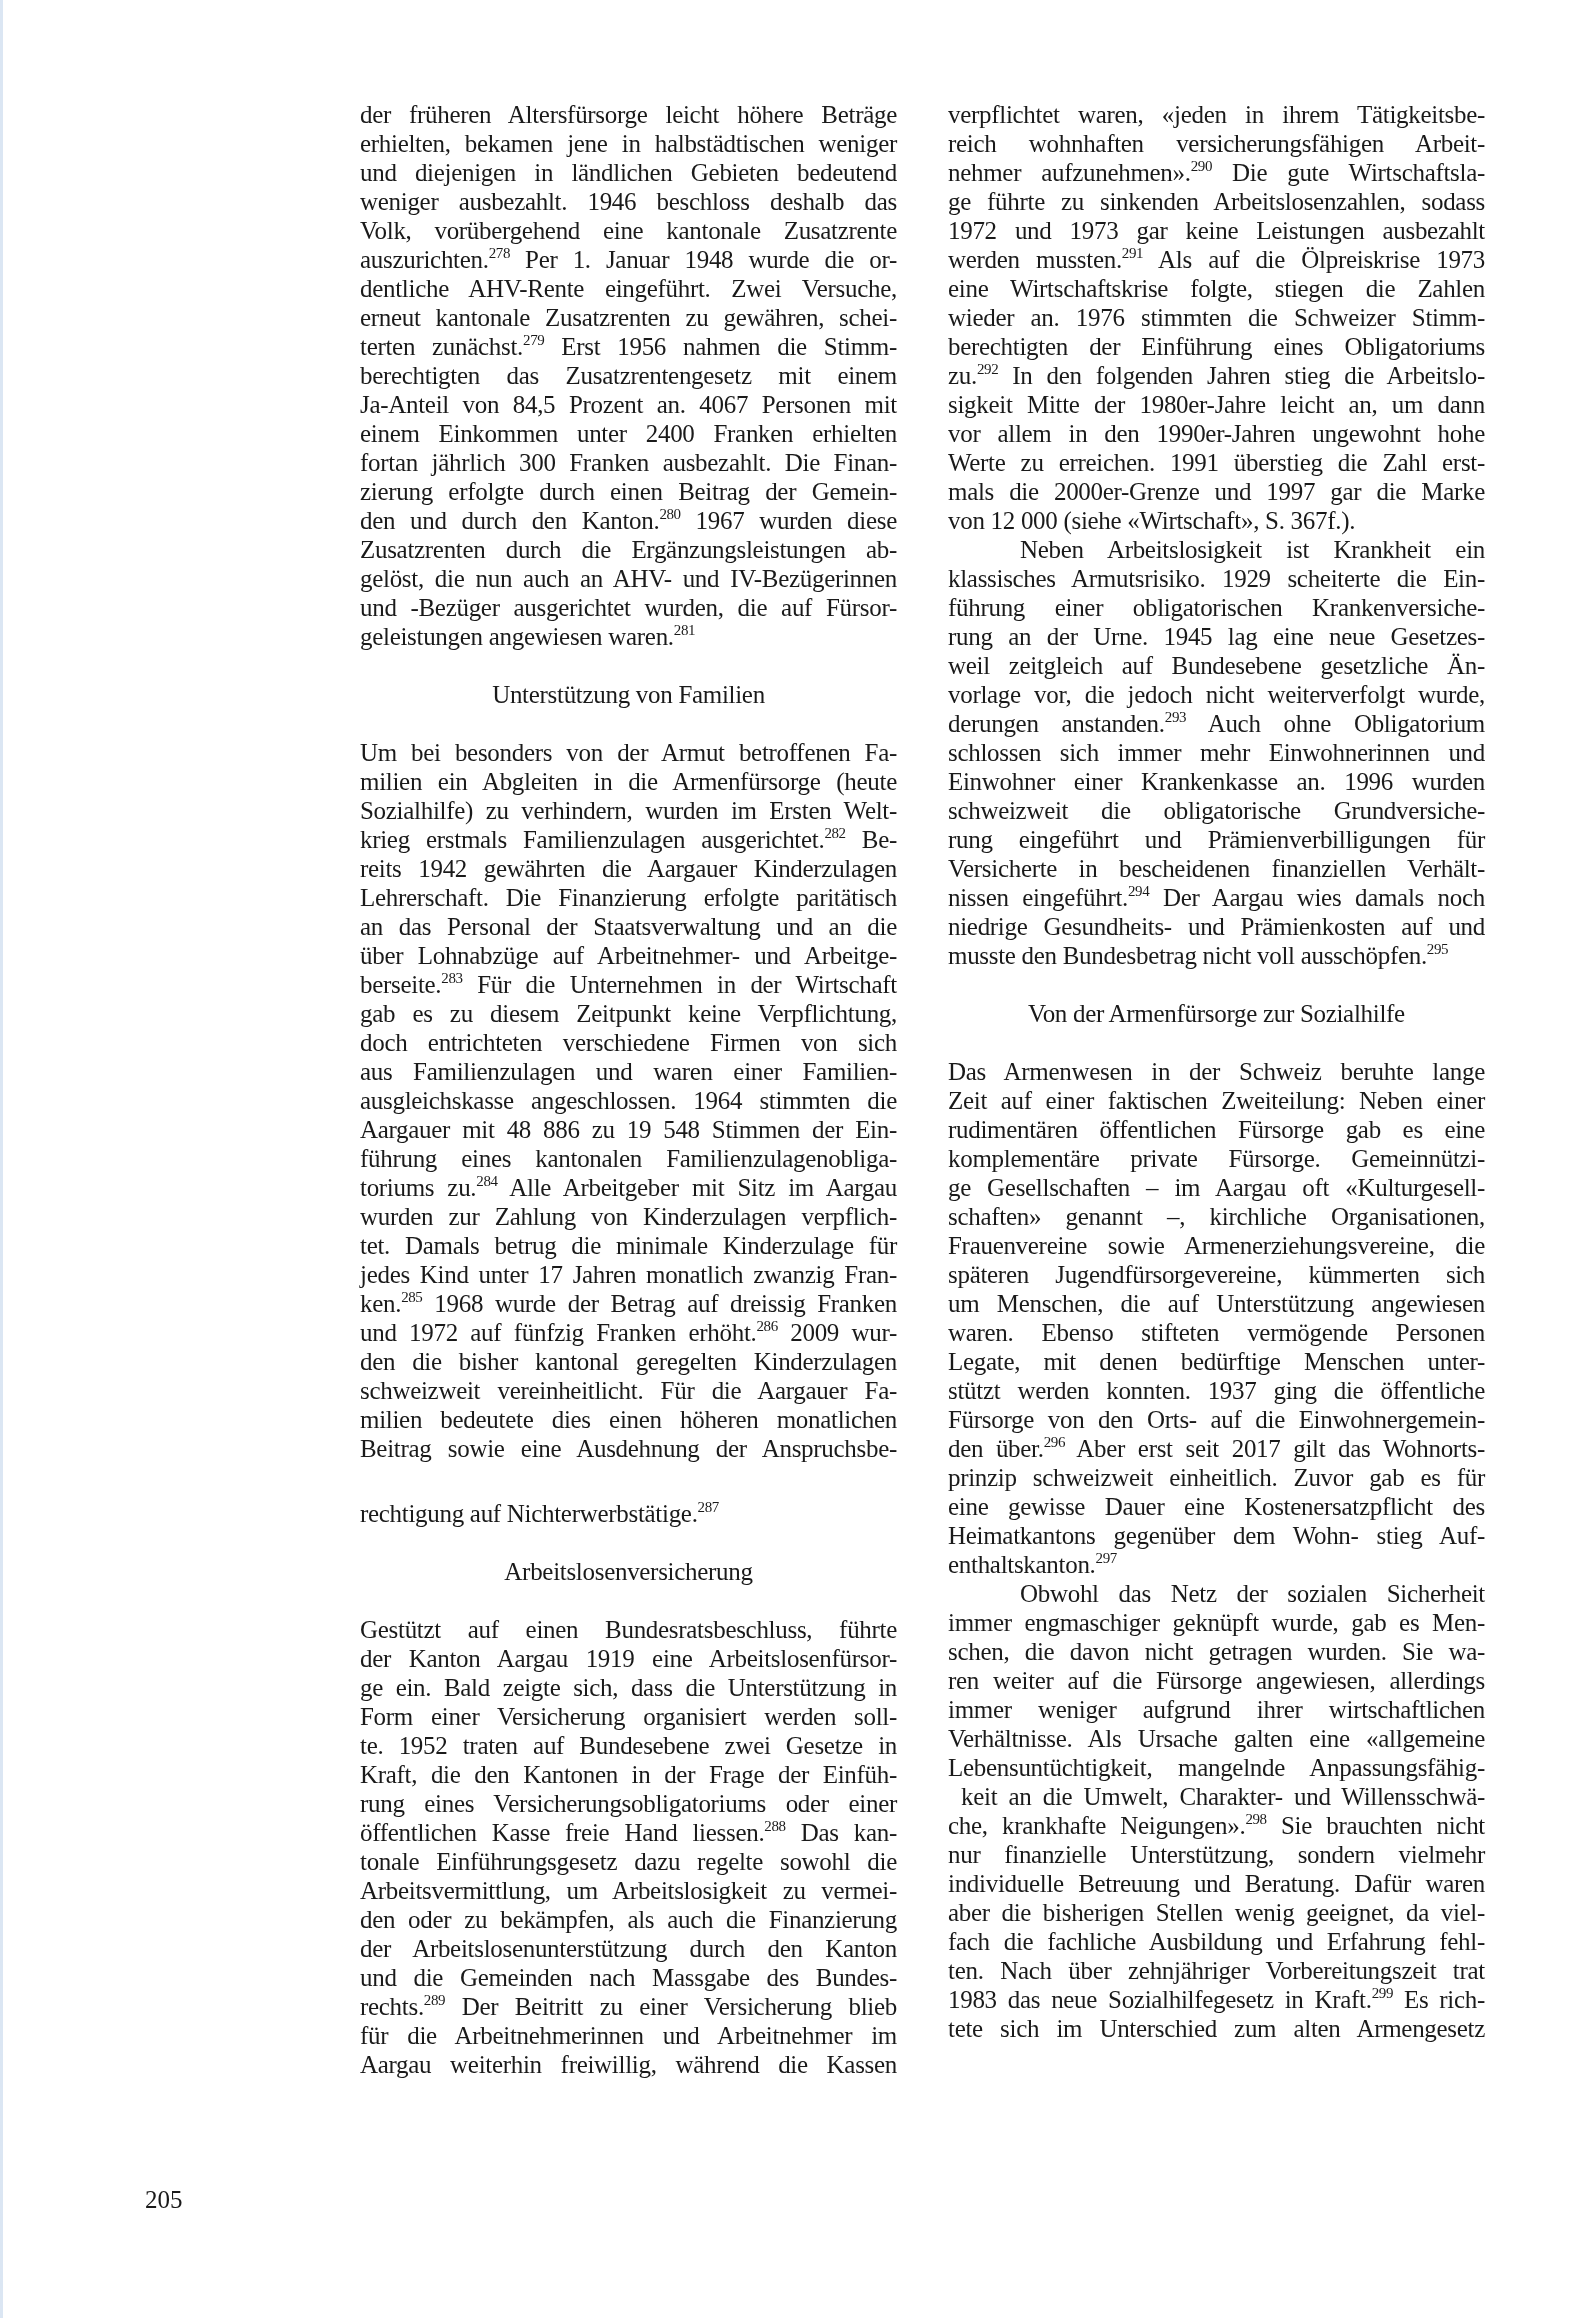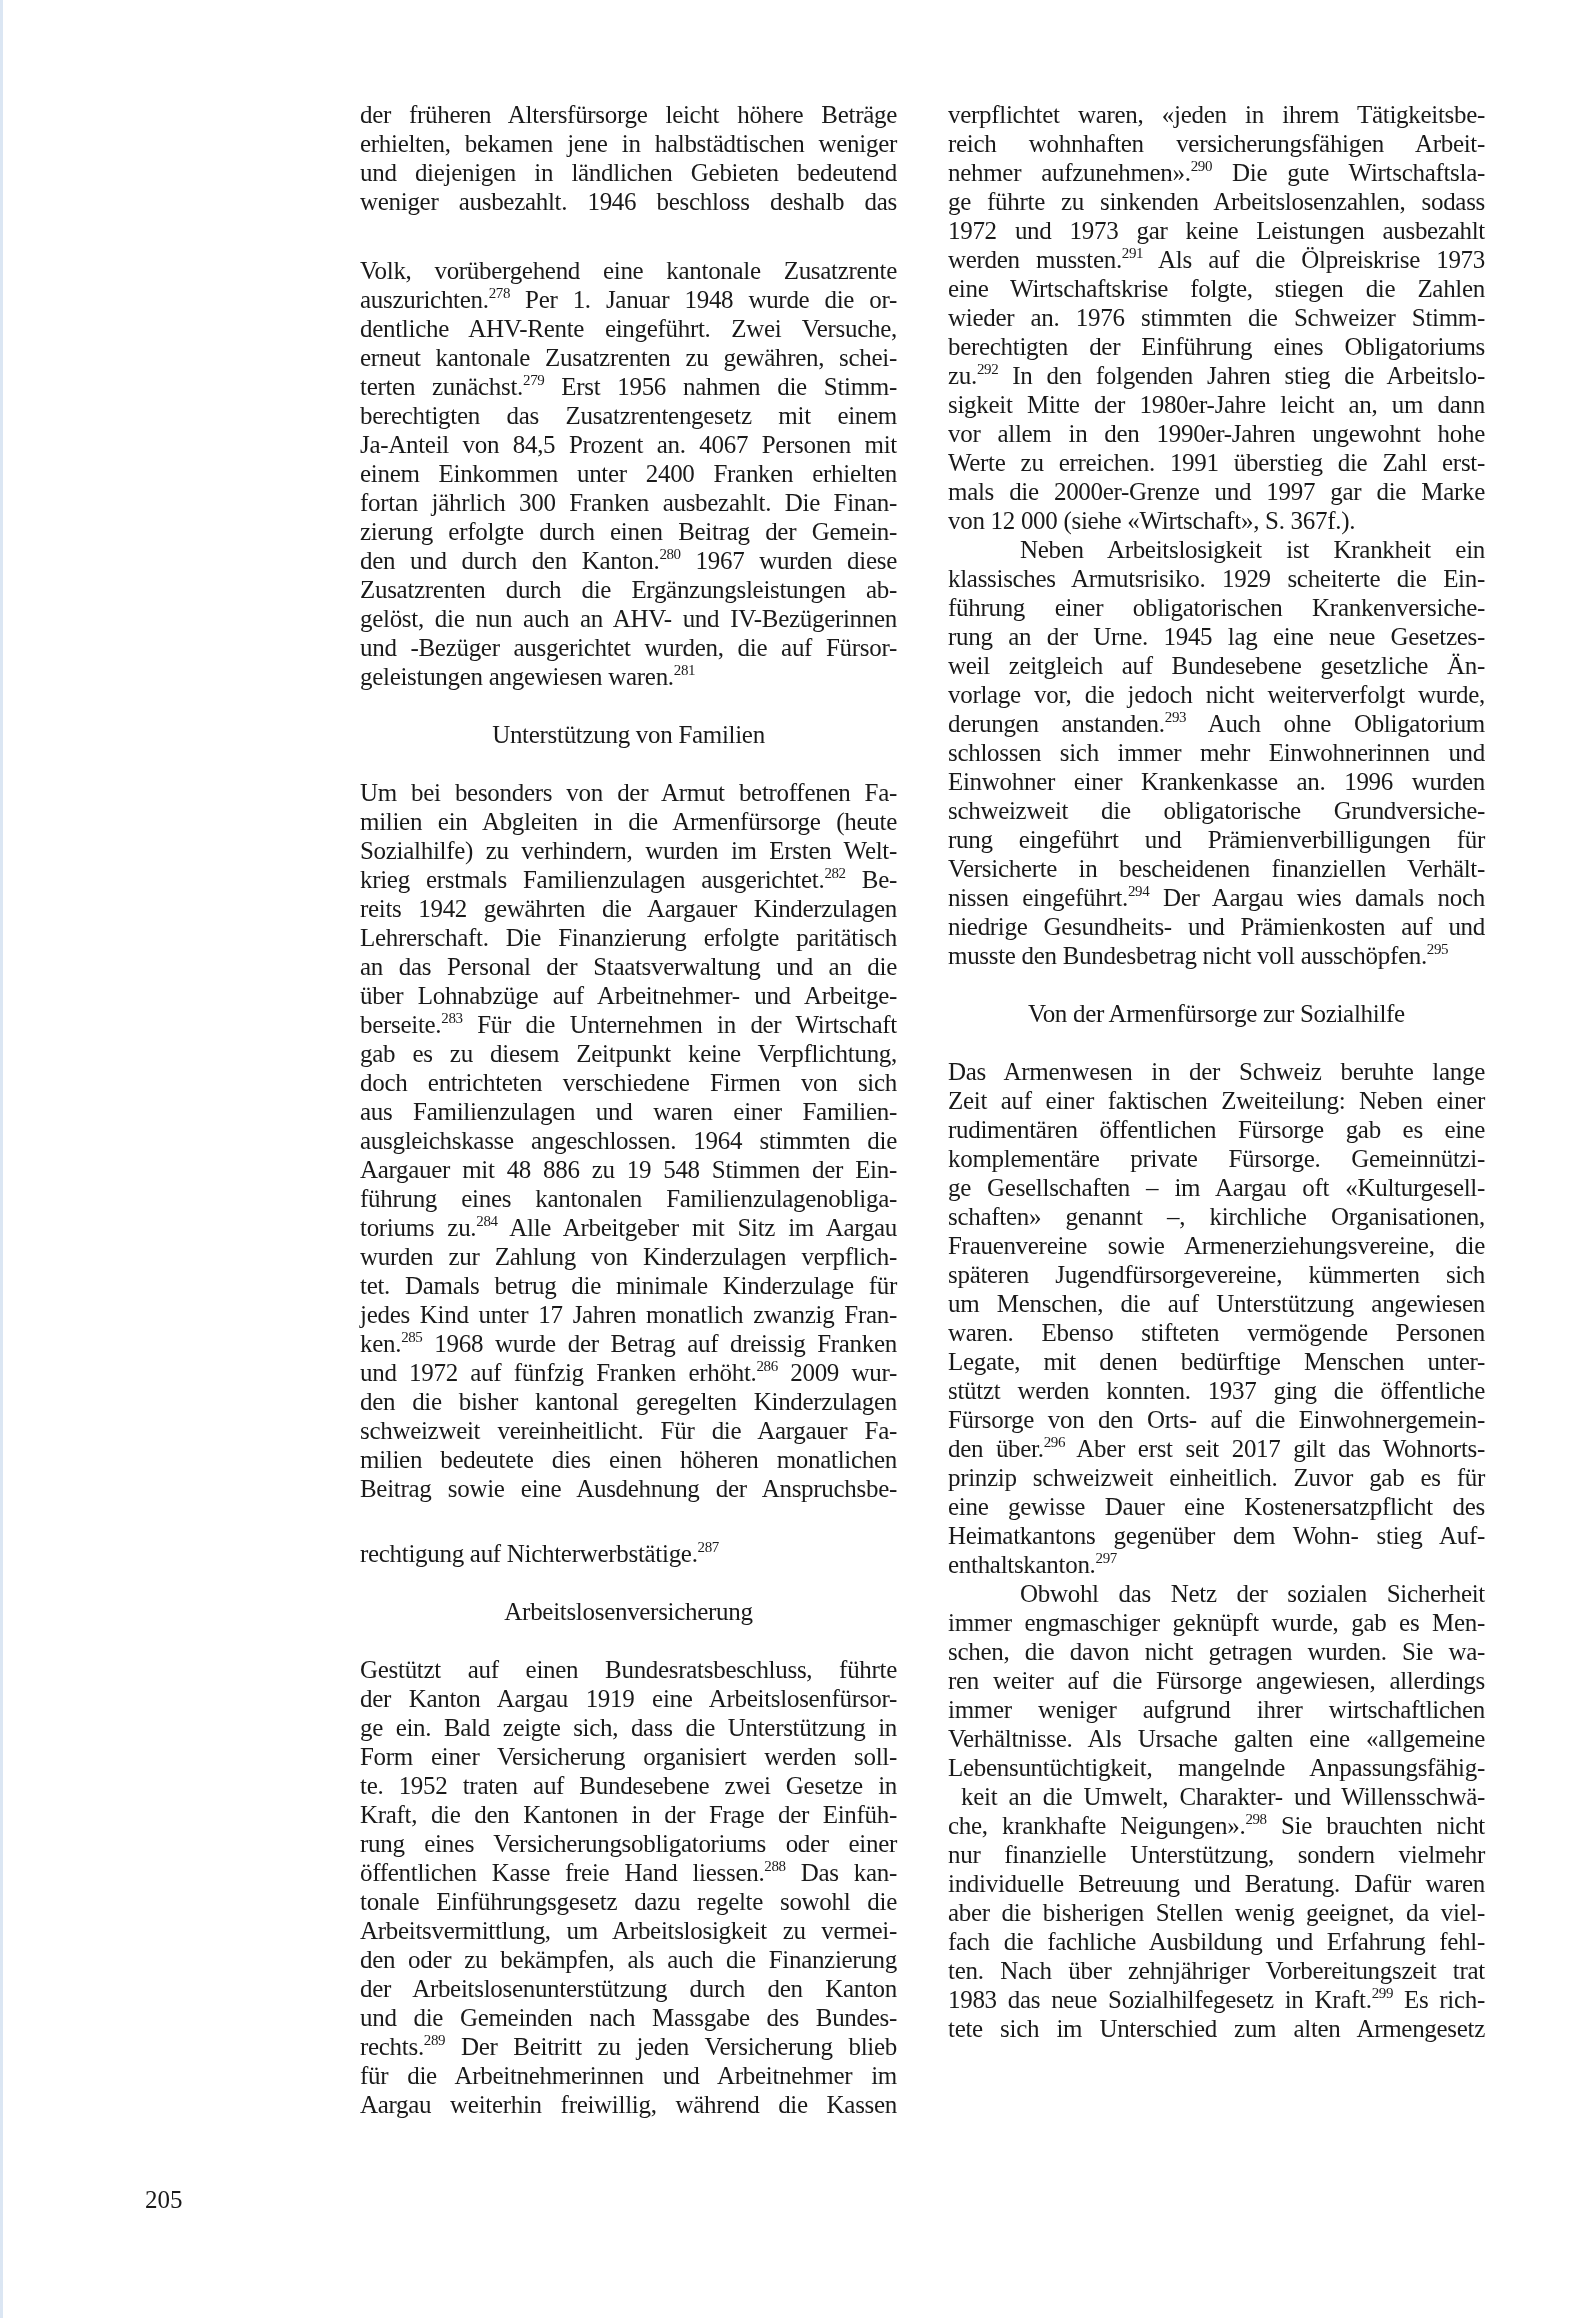--- a/index.html
+++ b/index.html
@@ -39,21 +39,21 @@
 </head>
 <body>
 
 <div class="edge-line"></div>
 
 <div class="column col-left">
     <div class="ln" style="white-space: pre;"><span>der früheren Altersfürsorge leicht höhere Beträge</span></div>
     <div class="ln" style="white-space: pre;"><span>erhielten, bekamen jene in halbstädtischen weniger</span></div>
     <div class="ln" style="white-space: pre;"><span>und diejenigen in ländlichen Gebieten bedeutend</span></div>
     <div class="ln" style="white-space: pre;"><span>weniger ausbezahlt. 1946 beschloss deshalb das</span></div>
-    <div class="ln" style="white-space: pre; margin-top: 40px;"><span>Volk, vorübergehend eine kantonale Zusatzrente</span></div>
+    <div class="ln" style="white-space: pre;"><span>Volk, vorübergehend eine kantonale Zusatzrente</span></div>
     <div class="ln" style="white-space: pre;"><span>auszurichten.</span><sup>278</sup><span> Per 1. Januar 1948 wurde die or-</span></div>
     <div class="ln" style="white-space: pre;"><span>dentliche AHV-Rente eingeführt. Zwei Versuche,</span></div>
     <div class="ln" style="white-space: pre;"><span>erneut kantonale Zusatzrenten zu gewähren, schei-</span></div>
     <div class="ln" style="white-space: pre;"><span>terten zunächst.</span><sup>279</sup><span> Erst 1956 nahmen die Stimm-</span></div>
     <div class="ln" style="white-space: pre;"><span>berechtigten das Zusatzrentengesetz mit einem</span></div>
     <div class="ln" style="white-space: pre;"><span>Ja-Anteil von 84,5 Prozent an. 4067 Personen mit</span></div>
     <div class="ln" style="white-space: pre;"><span>einem Einkommen unter 2400 Franken erhielten</span></div>
     <div class="ln" style="white-space: pre;"><span>fortan jährlich 300 Franken ausbezahlt. Die Finan-</span></div>
     <div class="ln" style="white-space: pre;"><span>zierung erfolgte durch einen Beitrag der Gemein-</span></div>
     <div class="ln" style="white-space: pre;"><span>den und durch den Kanton.</span><sup>280</sup><span> 1967 wurden diese</span></div>
@@ -99,21 +99,21 @@
     <div class="ln" style="white-space: pre;"><span>Form einer Versicherung organisiert werden soll-</span></div>
     <div class="ln" style="white-space: pre;"><span>te. 1952 traten auf Bundesebene zwei Gesetze in</span></div>
     <div class="ln" style="white-space: pre;"><span>Kraft, die den Kantonen in der Frage der Einfüh-</span></div>
     <div class="ln" style="white-space: pre;"><span>rung eines Versicherungsobligatoriums oder einer</span></div>
     <div class="ln" style="white-space: pre;"><span>öffentlichen Kasse freie Hand liessen.</span><sup>288</sup><span> Das kan-</span></div>
     <div class="ln" style="white-space: pre;"><span>tonale Einführungsgesetz dazu regelte sowohl die</span></div>
     <div class="ln" style="white-space: pre;"><span>Arbeitsvermittlung, um Arbeitslosigkeit zu vermei-</span></div>
     <div class="ln" style="white-space: pre;"><span>den oder zu bekämpfen, als auch die Finanzierung</span></div>
     <div class="ln" style="white-space: pre;"><span>der Arbeitslosenunterstützung durch den Kanton</span></div>
     <div class="ln" style="white-space: pre;"><span>und die Gemeinden nach Massgabe des Bundes-</span></div>
-    <div class="ln" style="white-space: pre;"><span>rechts.</span><sup>289</sup><span> Der Beitritt zu jeden Versicherung blieb</span></div>
+    <div class="ln" style="white-space: pre;"><span>rechts.</span><sup>289</sup><span> Der Beitritt zu einer Versicherung blieb</span></div>
     <div class="ln" style="white-space: pre;"><span>für die Arbeitnehmerinnen und Arbeitnehmer im</span></div>
     <div class="ln" style="white-space: pre;"><span>Aargau weiterhin freiwillig, während die Kassen</span></div>
   </div>
 <div class="column col-right">
     <div class="ln" style="white-space: pre;"><span>verpflichtet waren, «jeden in ihrem Tätigkeitsbe-</span></div>
     <div class="ln" style="white-space: pre;"><span>reich wohnhaften versicherungsfähigen Arbeit-</span></div>
     <div class="ln" style="white-space: pre;"><span>nehmer aufzunehmen».</span><sup>290</sup><span> Die gute Wirtschaftsla-</span></div>
     <div class="ln" style="white-space: pre;"><span>ge führte zu sinkenden Arbeitslosenzahlen, sodass</span></div>
     <div class="ln" style="white-space: pre;"><span>1972 und 1973 gar keine Leistungen ausbezahlt</span></div>
     <div class="ln" style="white-space: pre;"><span>werden mussten.</span><sup>291</sup><span> Als auf die Ölpreiskrise 1973</span></div>

